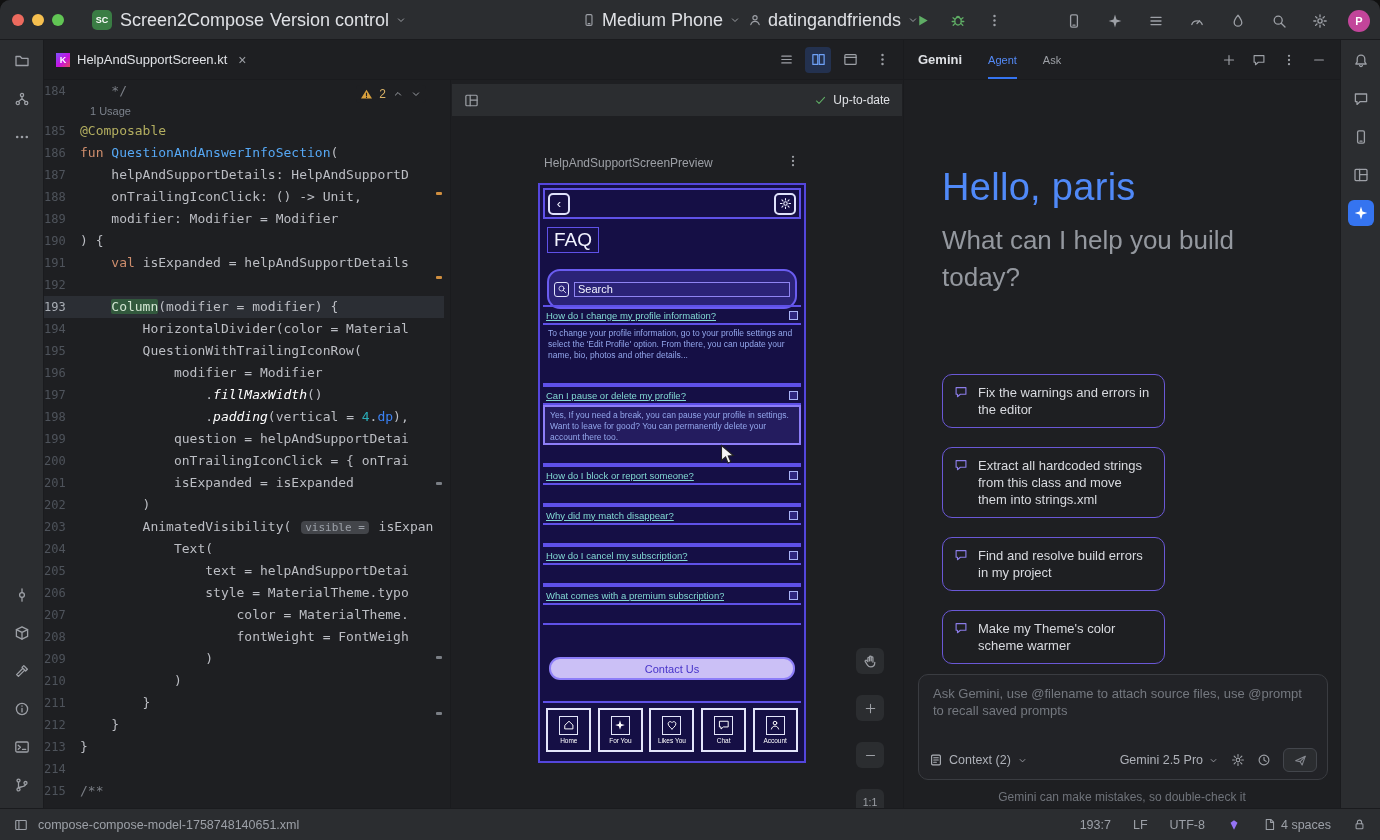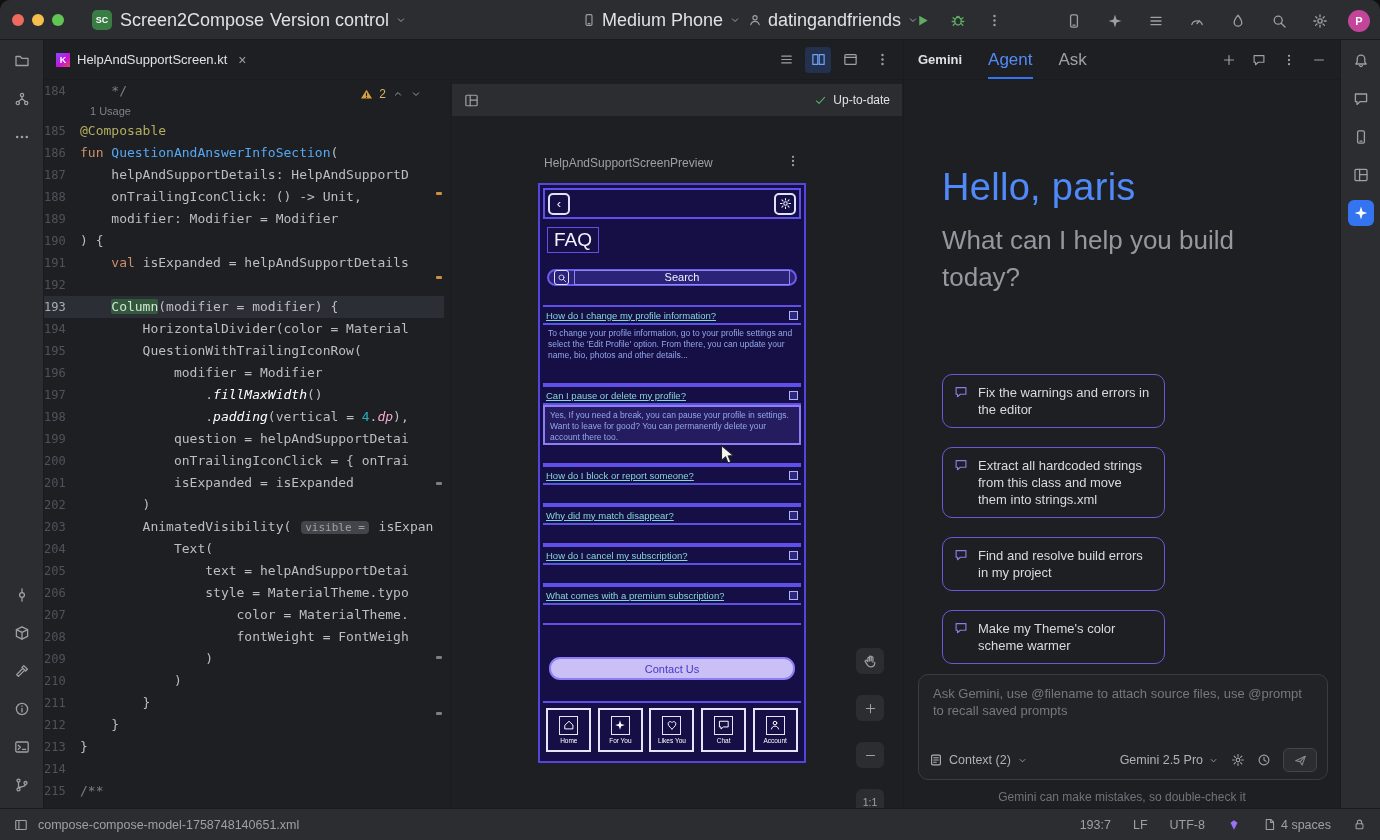--- a/index.html
+++ b/index.html
@@ -43,41 +43,41 @@
   .editor{position:absolute;left:44px;top:80px;width:400px;height:728px;overflow:hidden;background:#1e1f22;}
   .crow{display:flex;height:22px;line-height:22px;font-family:"DejaVu Sans Mono","Liberation Mono",monospace;font-size:13px;}
   .crow.cur{background:#2b2e34;}
   .lnum{flex:none;width:36px;text-align:right;padding-right:16px;color:#4e535b;font-size:12px;}
   .crow.cur .lnum{color:#a9aeb5;}
   .lcode{flex:none;white-space:pre;}
   .inlayrow{height:18px;line-height:18px;}
   .usage{font-family:"Liberation Sans",sans-serif;font-size:11px;color:#7c828c;padding-left:10px;}
   .tk-pl{color:#bcbec4}.tk-kw{color:#cf8e6d}.tk-fn{color:#56a8f5}.tk-ann{color:#b3ae60}
   .tk-cmt{color:#7a7e85}.tk-num{color:#2aacb8}.tk-ext{color:#ffffff;font-style:italic}
-  .tk-prop{color:#f9a8d4;font-style:italic}
+  .tk-prop{color:#3b82f6;}
   .tk-hl{background:#32593d;color:#d2e4d2;border-radius:2px;}
   .tk-chip{background:#43454a;color:#9ba0a8;border-radius:4px;font-size:11px;padding:0 4px;margin:0 2px;}
   .warnwidget{position:absolute;top:5px;right:18px;display:flex;align-items:center;gap:6px;color:#9da0a6;font-size:12px;background:#1e1f22;padding:2px 4px;border-radius:4px;}
   .warncount{color:#d8b166;}
   .stripe{position:absolute;right:0;top:0;width:10px;height:100%;}
   .mark{position:absolute;left:2px;width:6px;height:3px;border-radius:1px;}
   .mark.orange{background:#cf8e3f}.mark.gray{background:#7a7e85}
 
   
   .preview{position:absolute;left:450px;top:80px;width:453px;height:728px;border-left:1px solid #1a1b1e;background:#1e1f22;}
   .pv-toolbar{position:absolute;left:1px;top:4px;right:1px;height:32px;background:#2b2d30;display:flex;align-items:center;padding:0 12px;color:#9da0a6;}
   .pv-status{margin-left:auto;display:flex;align-items:center;gap:6px;font-size:12px;color:#dfe1e5;}
   .ok{color:#5fad65}
   .pv-name{position:absolute;left:93px;top:76px;font-size:12px;color:#9da0a6;}
   .pv-kebab{position:absolute;left:335px;top:74px;color:#9da0a6;}
   .phone{position:absolute;left:87px;top:103px;width:268px;height:580px;background:#150f45;border:2px solid #5446dd;}
   .p-topbar{position:absolute;left:3px;top:3px;right:3px;height:31px;border:2px solid #5f51e8;display:flex;align-items:center;justify-content:space-between;padding:0 3px;}
   .p-iconbox{width:22px;height:22px;border:2px solid #dfe2fb;border-radius:5px;color:#eef0ff;font-size:13px;display:flex;align-items:center;justify-content:center;}
   .p-title{position:absolute;left:7px;top:42px;border:1px solid #5f51e8;padding:1px 6px;font-size:19px;color:#f2f3ff;}
-  .p-search{position:absolute;left:7px;right:7px;top:84px;height:17px;background:rgba(97,82,236,.3);border:2px solid #6a5cf0;border-radius:13px;display:flex;align-items:center;gap:5px;padding:0 5px;text-align:center;}
+  .p-search{position:absolute;left:7px;right:7px;top:84px;height:40px;background:rgba(97,82,236,.3);border:2px solid #6a5cf0;border-radius:13px;display:flex;align-items:center;gap:5px;padding:0 5px;}
   .p-sicon{width:15px;height:15px;border:1.5px solid #dfe2fb;border-radius:3px;color:#eef0ff;display:flex;align-items:center;justify-content:center;flex:none;}
   .p-stext{flex:1;font-size:11px;color:#f2f3ff;border:1px solid #8f84f2;padding:0 3px;height:15px;line-height:13px;}
   .p-list{position:absolute;left:3px;right:3px;top:120px;}
   .p-q{height:20px;border-top:2px solid #5f51e8;border-bottom:2px solid #5f51e8;display:flex;align-items:center;justify-content:space-between;padding:0 3px;}
   .p-qtext{font-size:9.5px;color:#82d9d3;text-decoration:underline;white-space:nowrap;overflow:hidden;}
   .p-qbox{flex:none;width:9px;height:9px;border:1.5px solid #aab3f6;background:rgba(97,82,236,.35);margin-left:4px;}
   .p-ans{height:40px;padding:3px 8px 0 5px;font-size:8.5px;line-height:11px;color:#93a7ec;overflow:hidden;}
   .p-ans.selected{border:2px solid #8d7ef8;background:rgba(130,110,255,.14);}
   .p-blank{height:20px;border-bottom:2px solid #5f51e8;}
   .p-contact{position:absolute;left:9px;right:9px;top:472px;height:23px;background:#cbc0f6;border:2px solid #8d7ef8;border-radius:11px;display:flex;align-items:center;justify-content:center;font-size:11px;color:#4733c9;}
@@ -85,21 +85,21 @@
   .p-navitem{width:45px;height:44px;border:2px solid #e3e5fa;display:flex;flex-direction:column;align-items:center;justify-content:center;gap:2px;color:#fff;}
   .p-navicon{width:19px;height:19px;border:1.5px solid #e3e5fa;display:flex;align-items:center;justify-content:center;color:#fff;}
   .p-navlabel{font-size:6.5px;color:#fff;white-space:nowrap;}
   .zoombar{position:absolute;right:19px;top:568px;display:flex;flex-direction:column;gap:21px;}
   .zbtn{width:28px;height:26px;background:#2b2d30;border-radius:6px;color:#9da0a6;display:flex;align-items:center;justify-content:center;font-size:10.5px;}
 
   
   .gemini{position:absolute;left:903px;top:40px;width:437px;height:768px;border-left:1px solid #1a1b1e;background:#1e1f22;}
   .g-header{position:absolute;top:0;left:0;right:0;height:40px;display:flex;align-items:center;padding:0 14px;gap:26px;border-bottom:1px solid #1a1b1e;}
   .g-title{font-size:13px;font-weight:700;color:#dfe1e5;}
-  .g-tab{font-size:17px;color:#9da0a6;height:100%;display:flex;align-items:center;border-bottom:2px solid transparent;padding-top:2px;}
+  .g-tab{font-size:11px;color:#9da0a6;height:100%;display:flex;align-items:center;border-bottom:2px solid transparent;padding-top:2px;}
   .g-tab.active{color:#548af7;border-bottom-color:#3574f0;}
   .g-hicons{margin-left:auto;display:flex;gap:16px;color:#9da0a6;align-items:center;}
   .g-greet{position:absolute;left:38px;top:126px;font-size:38px;color:#5089f8;letter-spacing:.3px;}
   .g-sub{position:absolute;left:38px;top:182px;width:332px;font-size:26px;line-height:37px;color:#94989f;}
   .g-cards{position:absolute;left:38px;top:334px;width:223px;display:flex;flex-direction:column;gap:19px;}
   .g-card{position:relative;border:1px solid #6a58d6;border-radius:10px;padding:9px 12px 9px 35px;font-size:13px;line-height:17px;color:#d8dadf;}
   .g-cardicon{position:absolute;left:11px;top:10px;color:#8b7ce8;}
   .g-input{position:absolute;left:14px;top:634px;width:410px;height:106px;background:#222327;border:1px solid #3a3c41;border-radius:10px;}
   .g-ph{padding:10px 14px;font-size:13px;line-height:17px;color:#74787f;}
   .g-controls{position:absolute;left:10px;right:10px;bottom:7px;display:flex;align-items:center;justify-content:space-between;}

